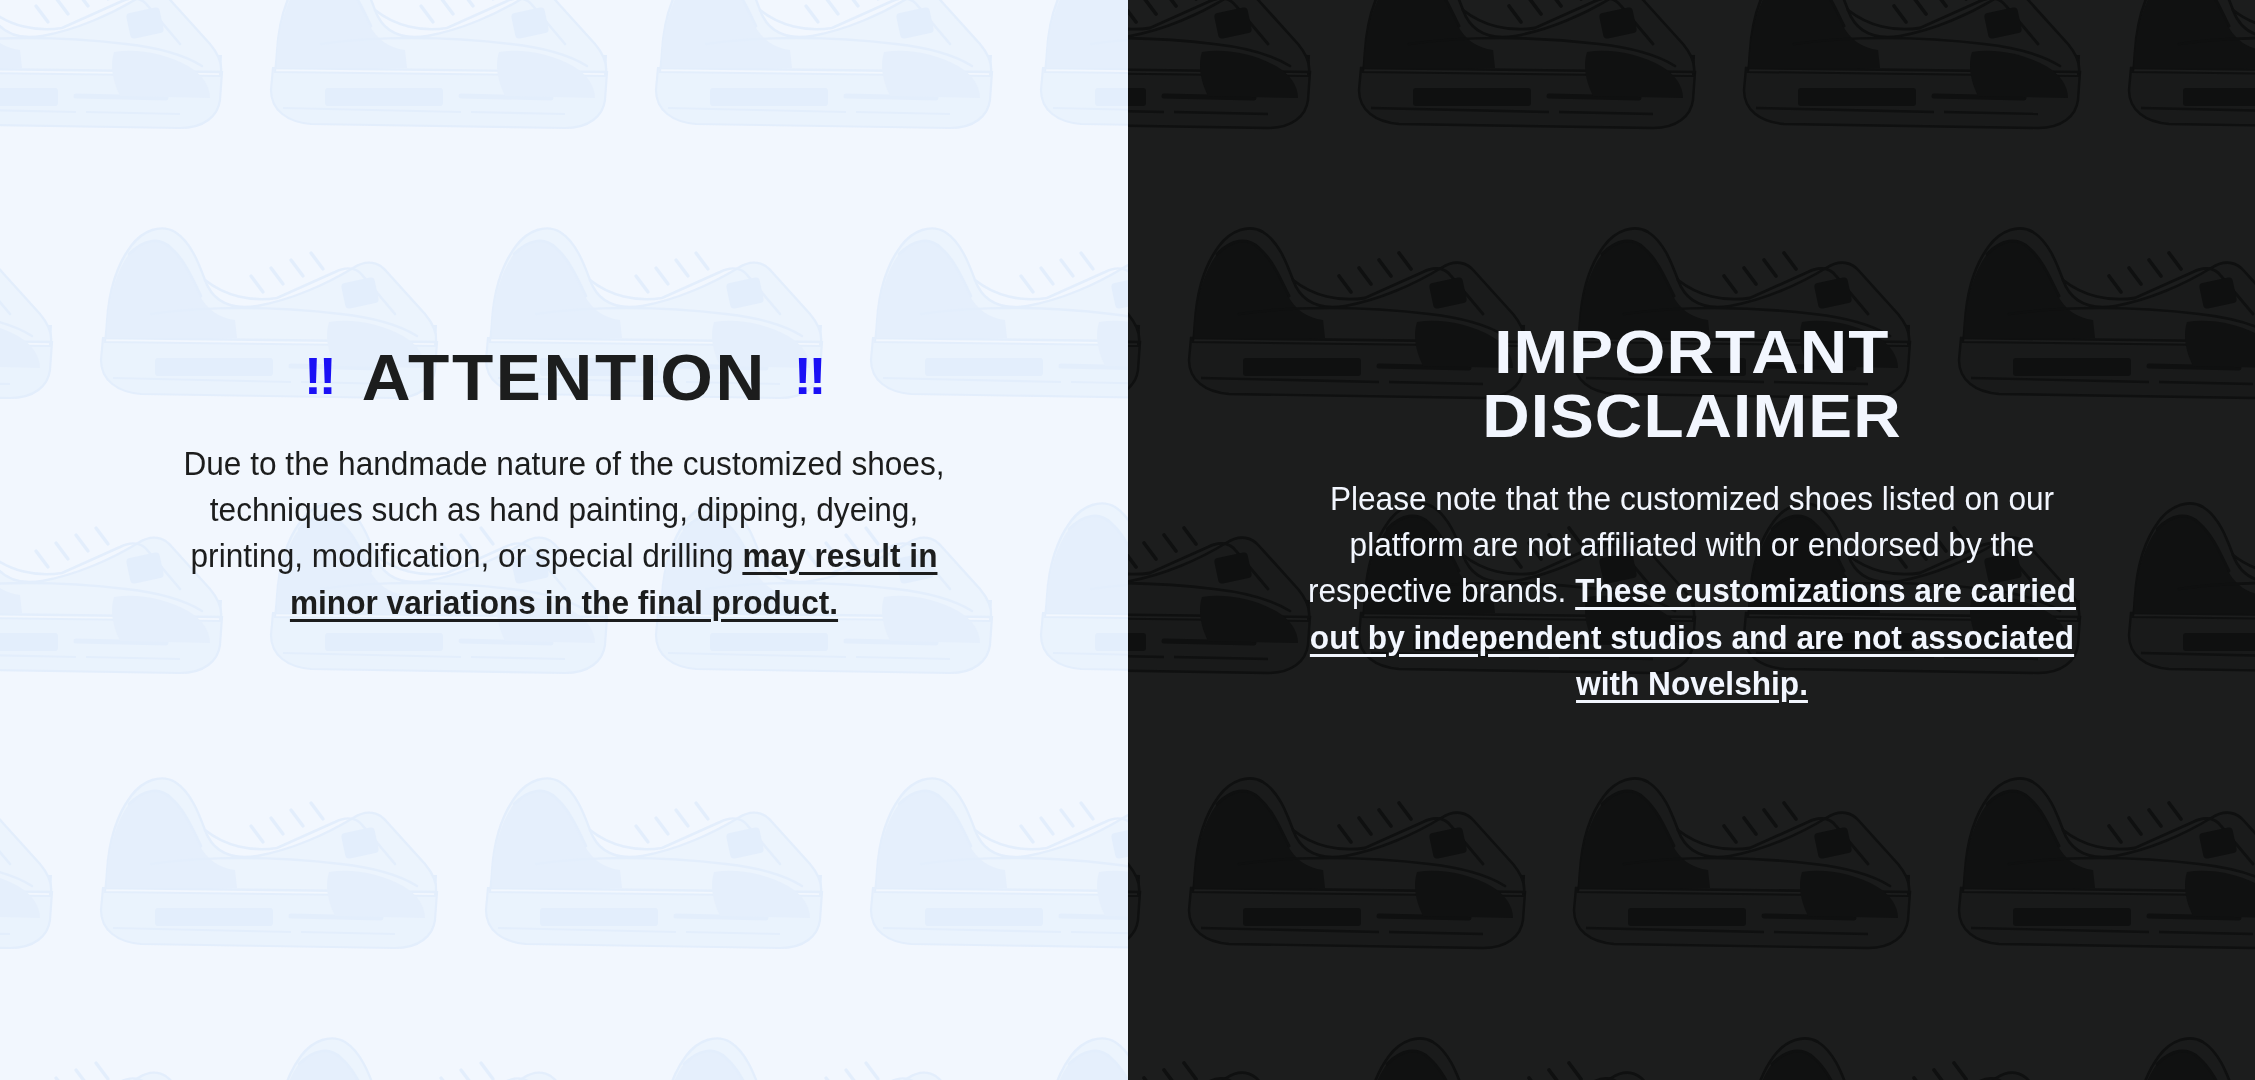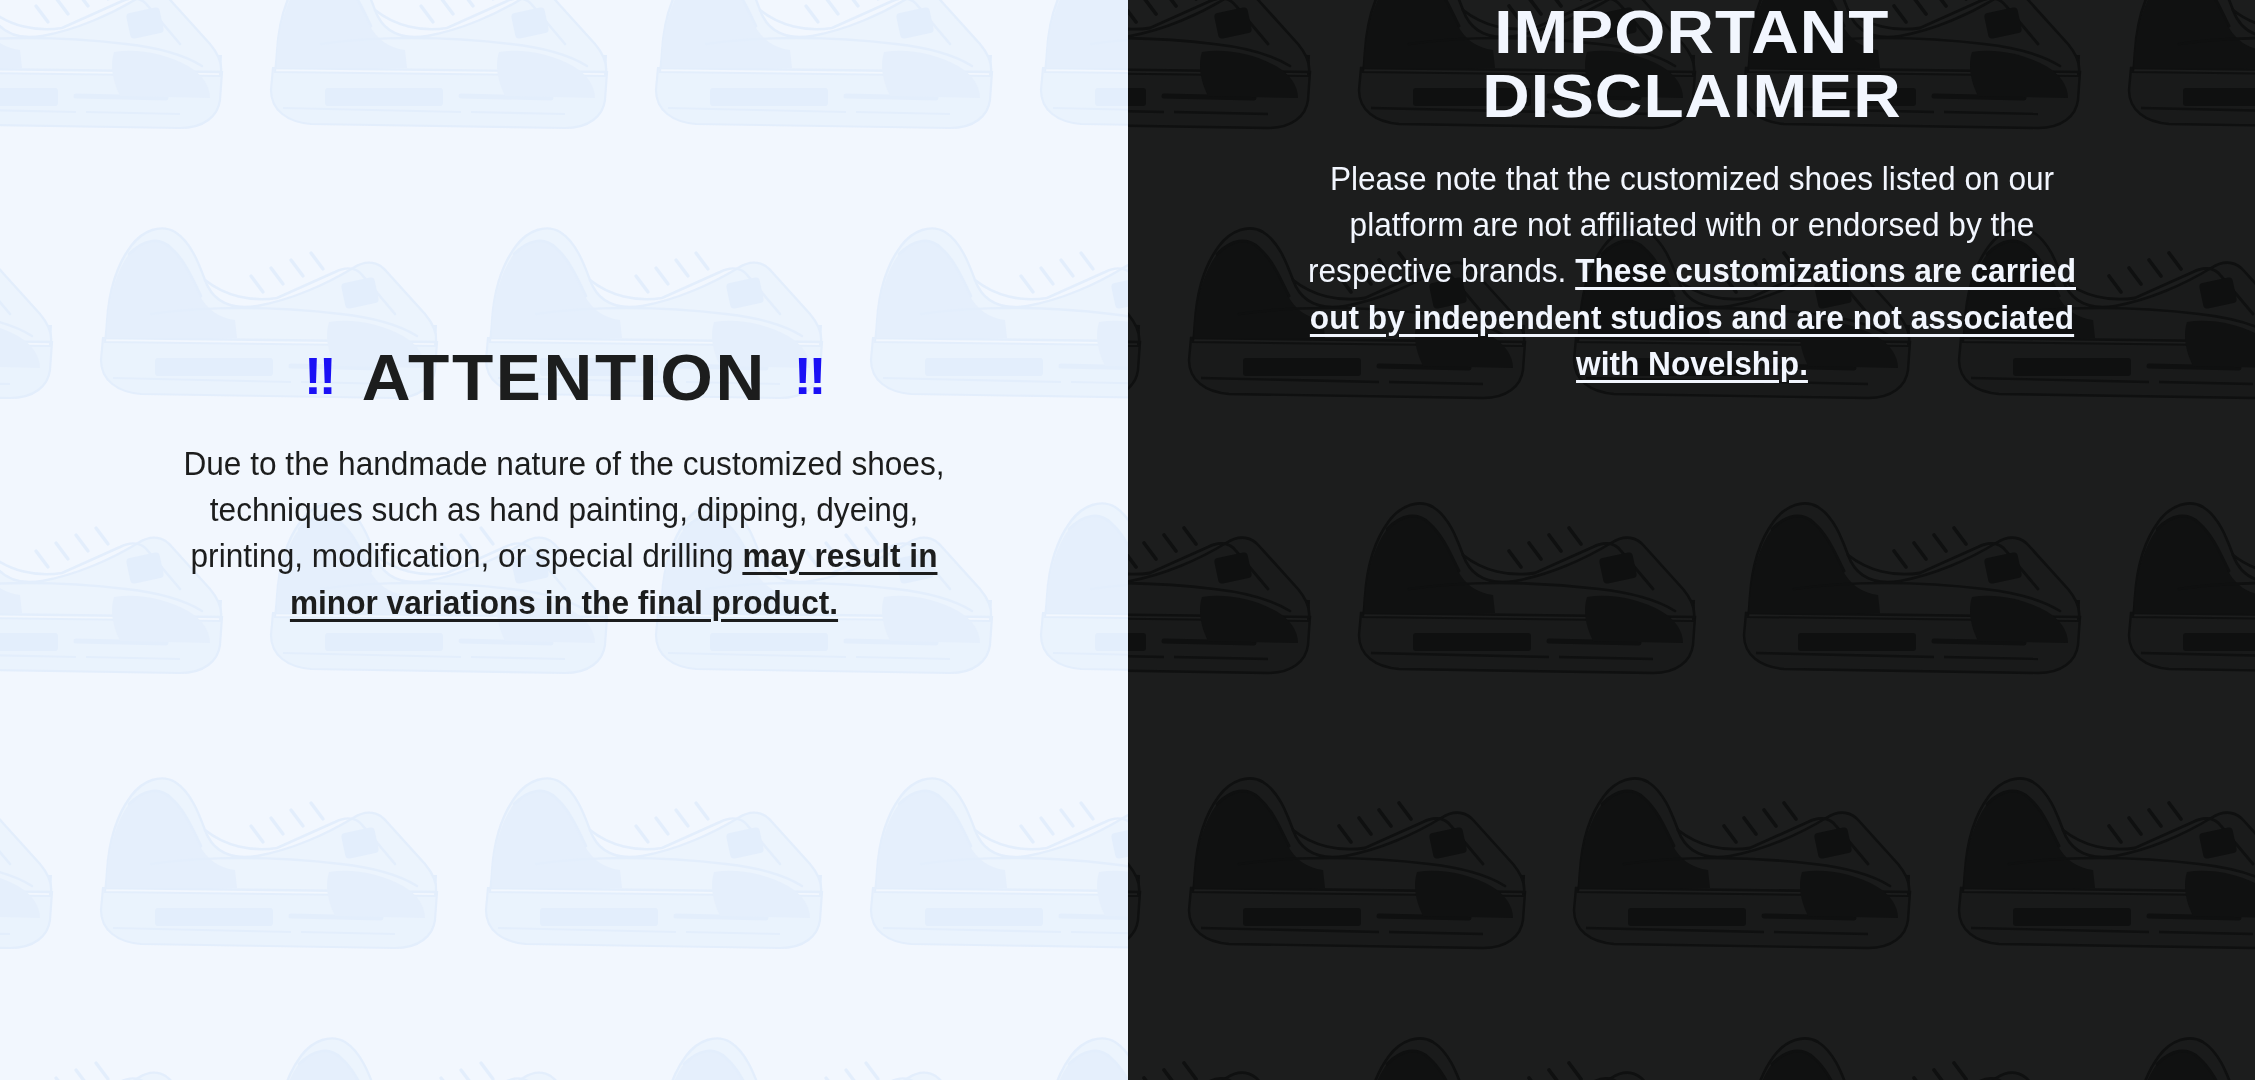--- a/index.html
+++ b/index.html
@@ -58,21 +58,21 @@
     top: 0;
     bottom: 0;
     display: flex;
     flex-direction: column;
     align-items: center;
     justify-content: flex-start;
     text-align: center;
   }
 
   .content-light { padding-top: 345px; }
-  .content-dark  { }
+  .content-dark  { padding-top: 320px; }
 
   
   .heading {
     margin: 0;
     font-family: "Liberation Sans", sans-serif;
     font-weight: 700;
     line-height: 1.0;
     white-space: nowrap;
   }
 

